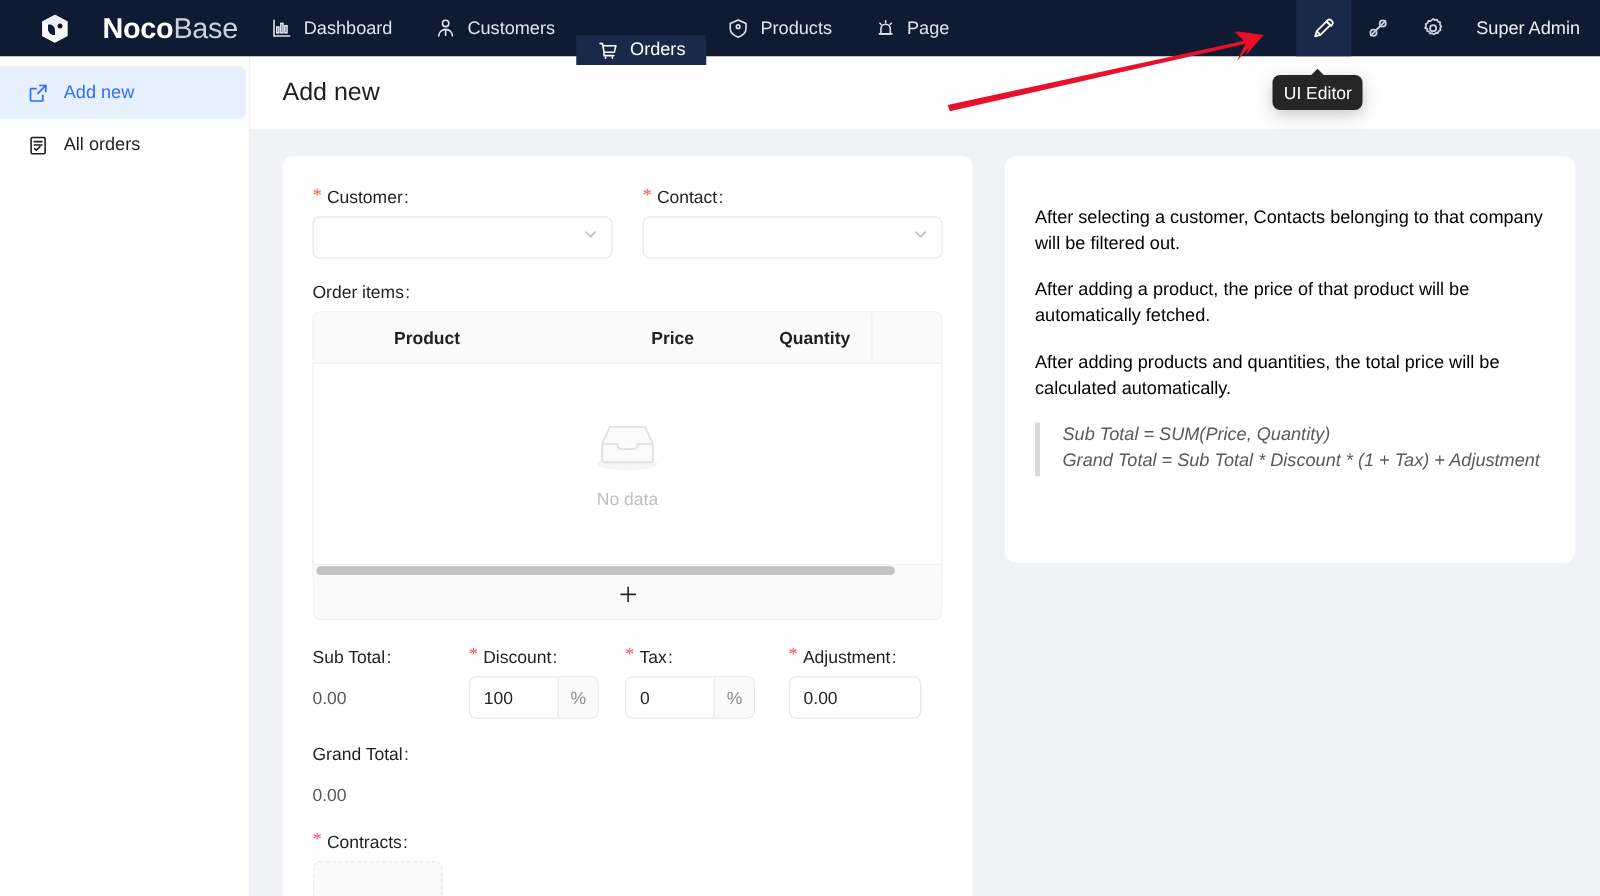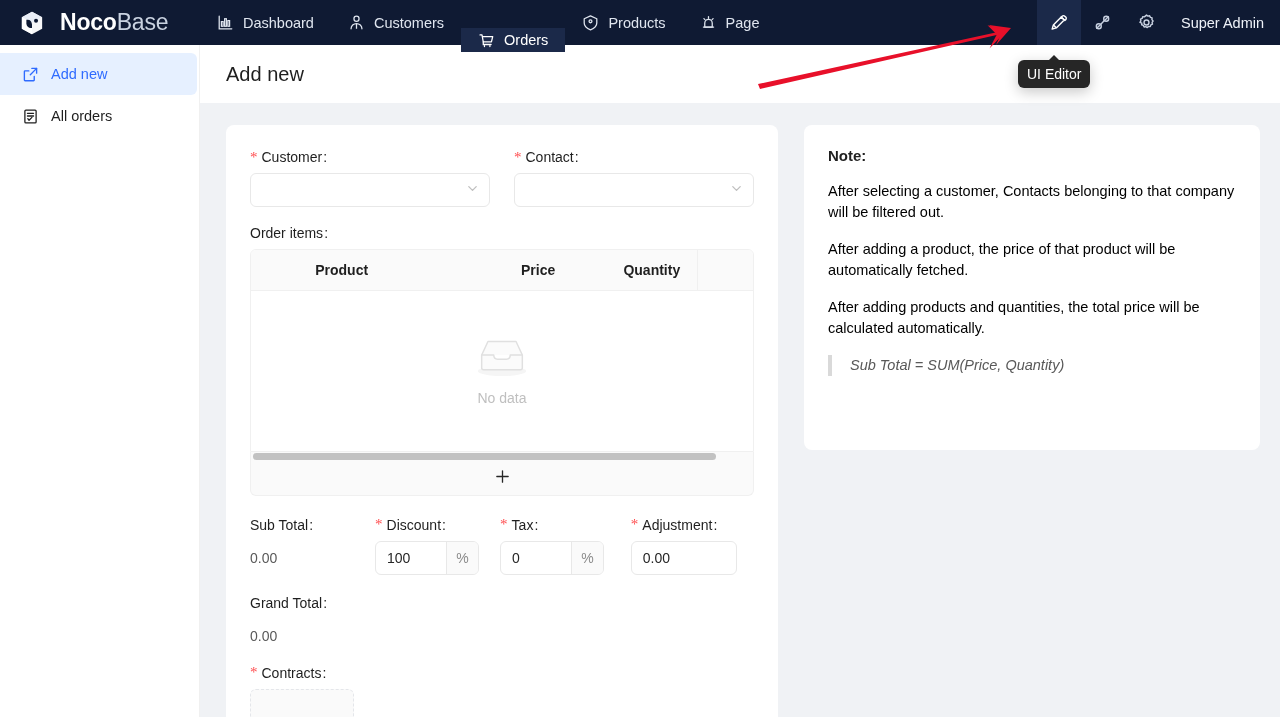--- a/index.html
+++ b/index.html
@@ -15,21 +15,21 @@
 
   
   .header {
     height: 45px; width: 100%;
     background: #0f1a33;
     display: flex; align-items: stretch;
     position: relative; z-index: 5;
   }
   .logo-wrap {
     width: 200px; display: flex; align-items: center;
-    padding-left: 18px; gap: 14px; flex: none;
+    padding-left: 30px; gap: 24px; flex: none;
   }
   .logo-icon { width: 28px; height: 28px; display: block; flex: none; }
   .logo-text { font-size: 23px; letter-spacing: -0.2px; white-space: nowrap; }
   .logo-text .noco { color: #ffffff; font-weight: bold; }
   .logo-text .base { color: #c9d2e0; font-weight: 300; }
 
   .nav { display: flex; align-items: stretch; }
   .nav-item {
     display: flex; align-items: center; gap: 9px;
     padding: 12px 17px; color: #dfe5ef; font-size: 14.5px;
@@ -496,26 +496,26 @@
         <div class="field-label lbl-contracts">
           <span class="req">*</span>
           <span>Contracts</span>
           <span class="lbl-colon">:</span>
         </div>
         <div class="contracts-drop"></div>
 
       </div>
 
       <div class="card card-right">
-        <div class="note-title">Note:</div>
         <div class="note-p">After selecting a customer, Contacts belonging to that company will be filtered out.</div>
         <div class="note-p">After adding a product, the price of that product will be automatically fetched.</div>
         <div class="note-p">After adding products and quantities, the total price will be calculated automatically.</div>
         <div class="note-quote">
           <div>Sub Total = SUM(Price, Quantity)</div>
+          <div>Grand Total = Sub Total * Discount * (1 + Tax) + Adjustment</div>
         </div>
       </div>
 
     </div>
   </div>
 </div>
 
 <div class="tooltip">
   <span>UI Editor</span>
 </div>

